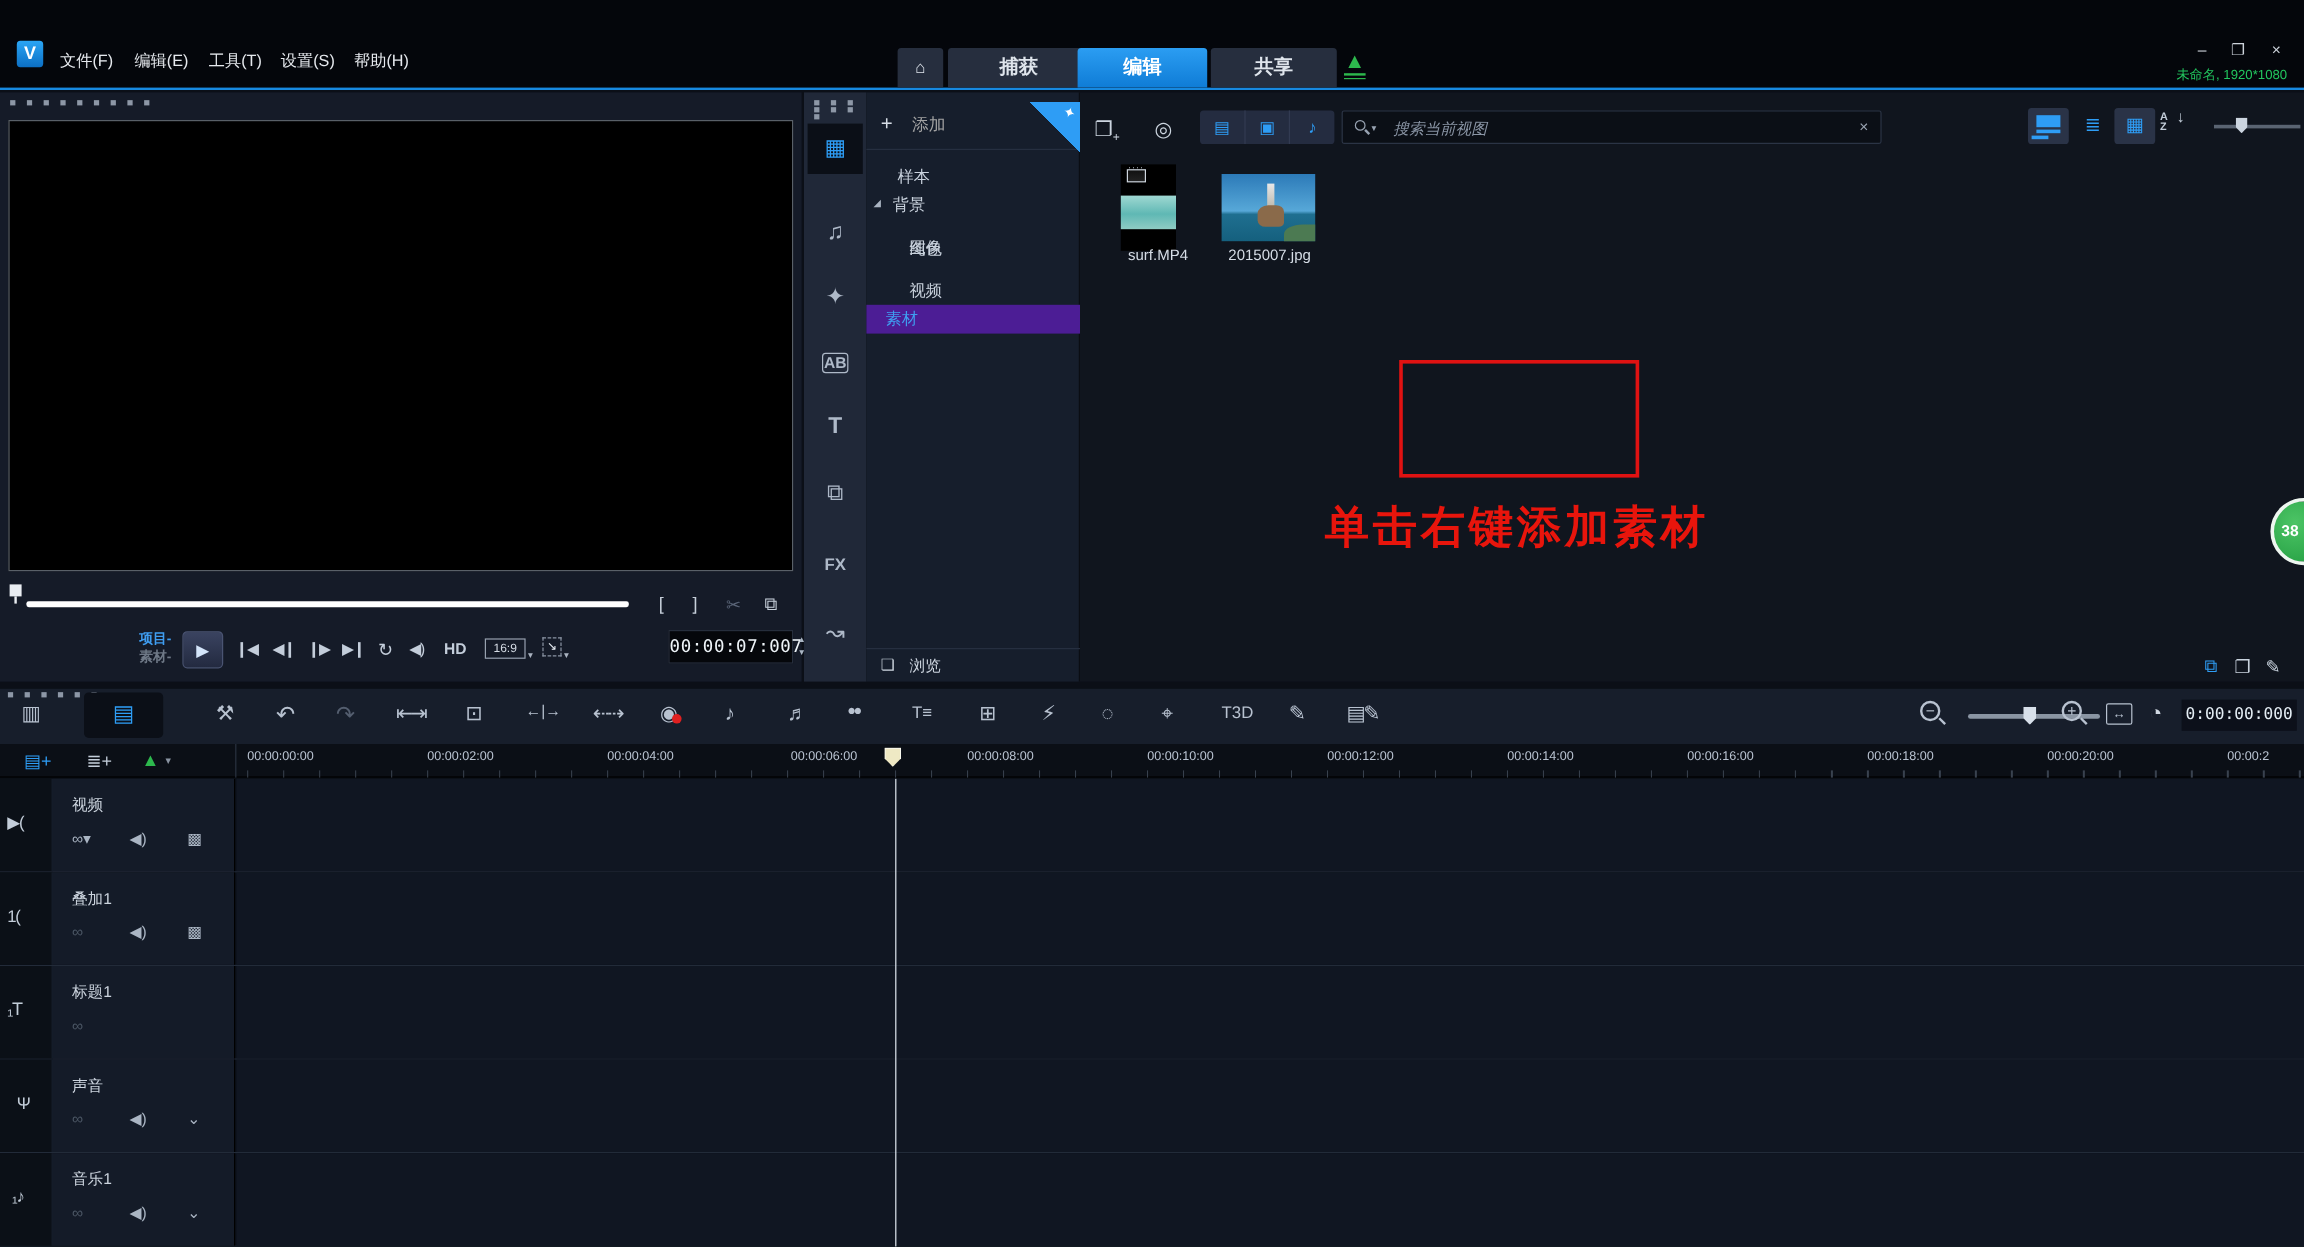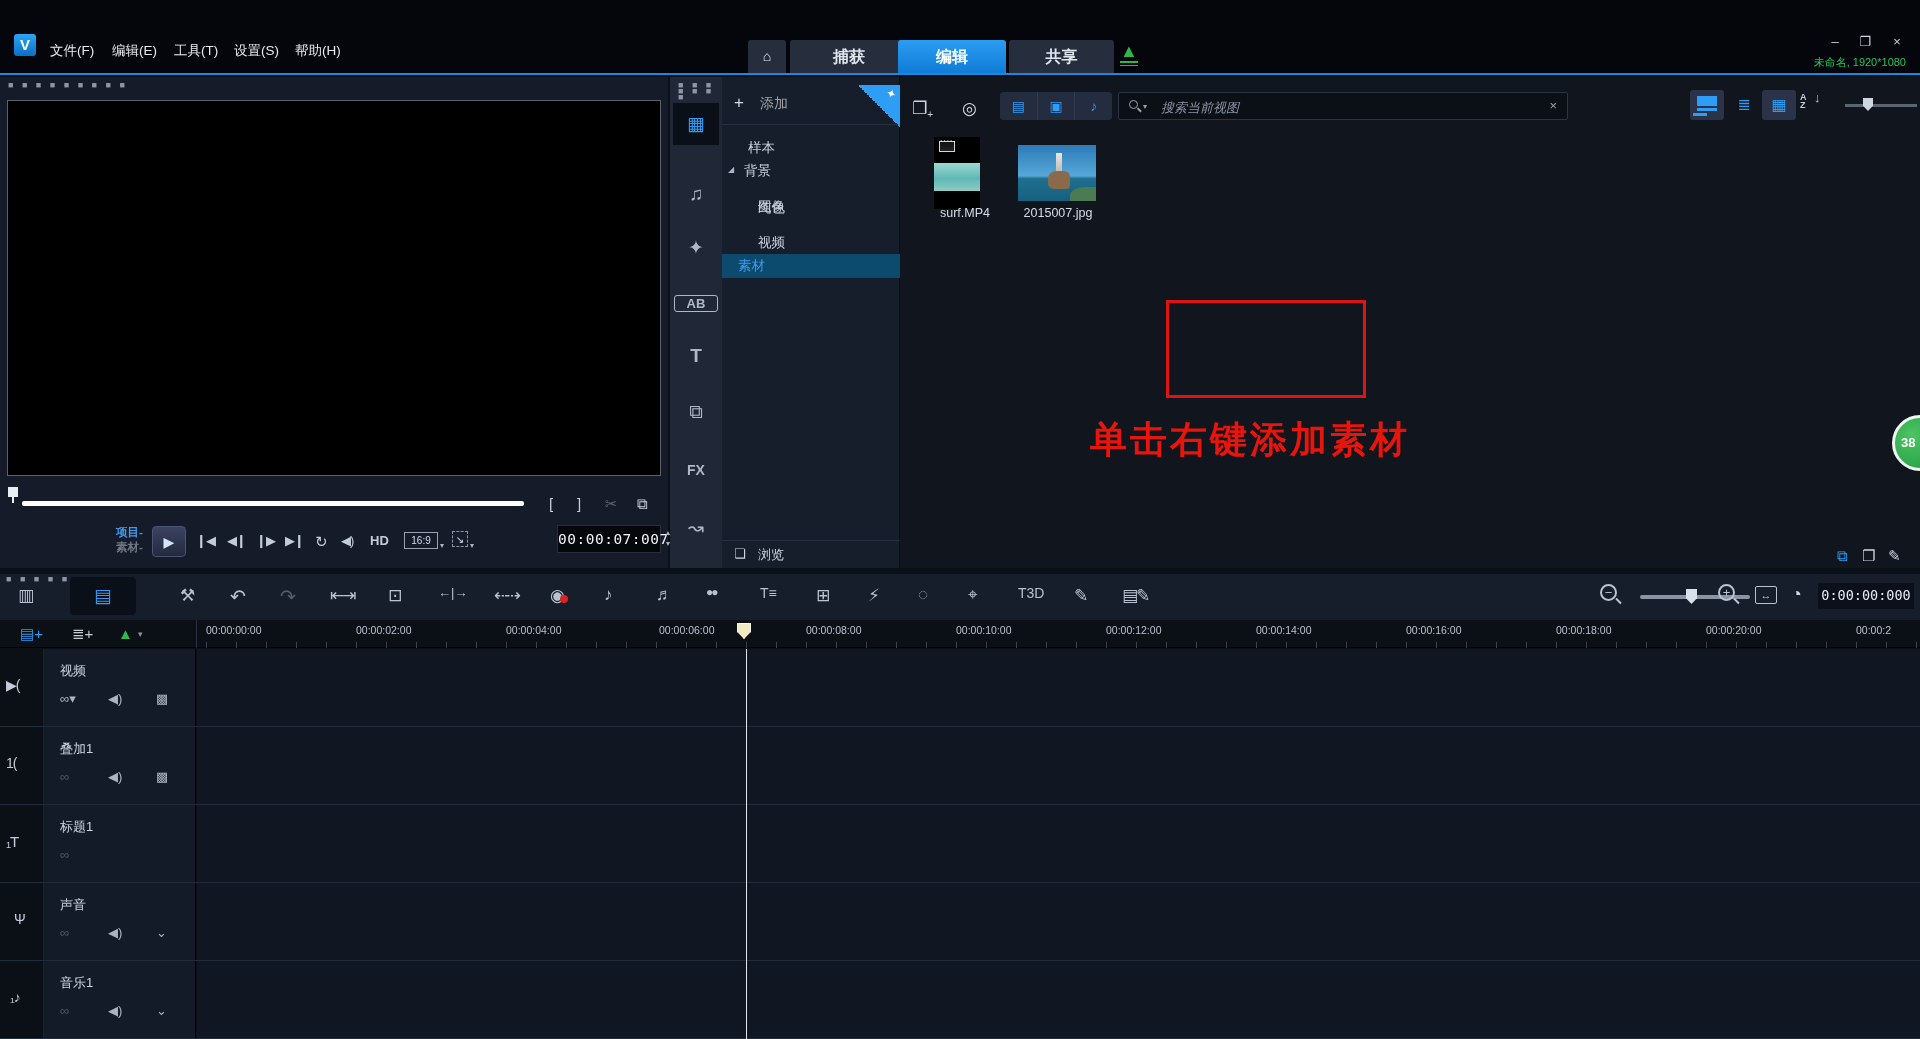--- a/index.html
+++ b/index.html
@@ -35,29 +35,29 @@
   .aspect-box { position:absolute; left:404px; top:9px; width:34px; height:17px; border:1px solid #97a1af; font-size:10px; color:#d5dce5; text-align:center; line-height:15px; }
   .selector-box { position:absolute; left:452px; top:8px; width:16px; height:16px; border:1px dashed #8b95a4; color:#e8edf3; font-size:10px; text-align:center; line-height:15px; }
   .tiny-caret { position:absolute; top:18px; font-size:8px; color:#aab3c0; }
   #preview-timecode { position:absolute; left:557px; top:2px; width:104px; height:28px; background:#05070b; border:1px solid #262e3c; color:#eef4f8; font-family:"DejaVu Sans Mono",monospace; font-size:14.5px; text-align:center; line-height:27px; letter-spacing:0.5px; }
   #preview-tc-spin { position:absolute; left:663px; top:4px; width:10px; font-size:8px; color:#aab6c4; line-height:11px; text-align:center; }
 
   
   #lib-strip { position:absolute; left:670px; top:77px; width:52px; height:491px; background:#202838; }
   .strip-item { position:absolute; left:3px; width:46px; height:42px; color:#aeb9c8; font-size:19px; text-align:center; line-height:42px; }
   .strip-item.active { background:#0b0f17; color:#2e9df5; }
-  .strip-ab { font-size:13px; font-weight:bold; border:1.5px solid #aeb9c8; border-radius:3px; display:inline-block; width:44px; height:17px; line-height:15px; margin-top:12px; }
+  .strip-ab { font-size:13px; font-weight:bold; border:1.5px solid #aeb9c8; border-radius:3px; display:inline-block; width:22px; height:17px; line-height:15px; margin-top:12px; }
 
   
   #lib-nav { position:absolute; left:722px; top:77px; width:178px; height:491px; background:#161e2c; border-right:1px solid #0a0d13; }
   .nav-add { position:absolute; left:0; top:8px; width:178px; height:40px; border-bottom:1px solid #262f40; }
   .pin-corner { position:absolute; right:0; top:0; width:42px; height:42px; background:linear-gradient(225deg,#2e9df5 50%,transparent 50%); }
   .pin-glyph { position:absolute; right:4px; top:2px; color:#fff; font-size:12px; transform:rotate(20deg); }
   .nav-item { position:absolute; font-size:13.5px; color:#c9d2dd; }
-  .nav-sel { position:absolute; left:0; top:177px; width:178px; height:24px; background:#0c4a6e; }
+  .nav-sel { position:absolute; left:0; top:177px; width:178px; height:24px; background:#4c1d95; }
   .browse-bar { position:absolute; left:0; bottom:0; width:178px; height:28px; border-top:1px solid #262f40; }
 
   
   #media-panel { position:absolute; left:900px; top:77px; width:1020px; height:491px; background:#10151e; }
   .m-ico { position:absolute; top:21px; font-size:17px; color:#ccd5df; }
   .filter-group { position:absolute; left:100px; top:15px; width:112px; height:28px; background:#242c40; border-radius:3px; display:flex; }
   .filter-btn { flex:1; text-align:center; line-height:28px; color:#2e9df5; font-size:14px; border-right:1px solid #323b52; }
   .filter-btn:last-child { border-right:none; }
   #search-box { position:absolute; left:218px; top:15px; width:450px; height:28px; background:#0b0f16; border:1px solid #2b3445; border-radius:2px; }
   .mag { position:absolute; left:10px; top:7px; width:9px; height:9px; border:1.5px solid #98a3b2; border-radius:50%; }
@@ -82,21 +82,21 @@
   #thumb-img .rock { position:absolute; left:30px; top:26px; width:22px; height:18px; background:#8a6a4a; border-radius:40% 30% 20% 30%; }
   #thumb-img .cape { position:absolute; right:0; bottom:0; width:26px; height:14px; background:#4c7a52; border-radius:60% 0 0 0; }
 
   #ctx-red-box { position:absolute; left:266px; top:223px; width:200px; height:98px; border:3px solid #e01212; }
   #ctx-menu { position:absolute; left:277px; top:231px; width:178px; height:64px; background:#0d1117; border:1px solid #333c4e; }
   .ctx-item { height:31px; text-align:center; line-height:31px; font-size:13.5px; }
   .ctx-item.dim { color:#646e7d; border-bottom:1px solid #1c2330; }
   .ctx-item.hl { background:linear-gradient(180deg,#2a93ea,#0f6ec6); color:#fff; position:relative; }
   .cursor-arrow { position:absolute; left:26px; top:6px; width:0; height:0; border-left:7px solid #fff; border-bottom:16px solid transparent; transform:rotate(-18deg); filter:drop-shadow(1px 1px 0 #222); }
 
-  #red-note { position:absolute; left:190px; top:338px; font-size:37px; font-weight:bold; color:#e8150c; letter-spacing:3px; font-family:Liberation Serif, serif; }
+  #red-note { position:absolute; left:204px; top:338px; font-size:37px; font-weight:bold; color:#e8150c; letter-spacing:3px; font-family:Liberation Serif, serif; }
 
   #badge-38 { position:absolute; right:-28px; top:338px; width:56px; height:56px; border-radius:50%; background:radial-gradient(circle at 35% 35%,#4cc465,#1f9a3e); border:3px solid #eef6f0; color:#fff; font-size:13px; font-weight:bold; line-height:50px; padding-left:6px; }
 
   .media-bottom-ico { position:absolute; top:470px; font-size:15px; }
 
   
   #tl-toolbar { position:absolute; left:0; top:574px; width:1920px; height:46px; background:#171e2b; }
   .tb-ico { position:absolute; top:11px; font-size:17px; color:#b8c2d0; text-align:center; }
   .tb-ico.dim { color:#545e6f; }
   .tb-active-box { position:absolute; left:70px; top:3px; width:66px; height:38px; background:#0b0f17; border-radius:4px; color:#2e9df5; font-size:19px; text-align:center; line-height:38px; }

